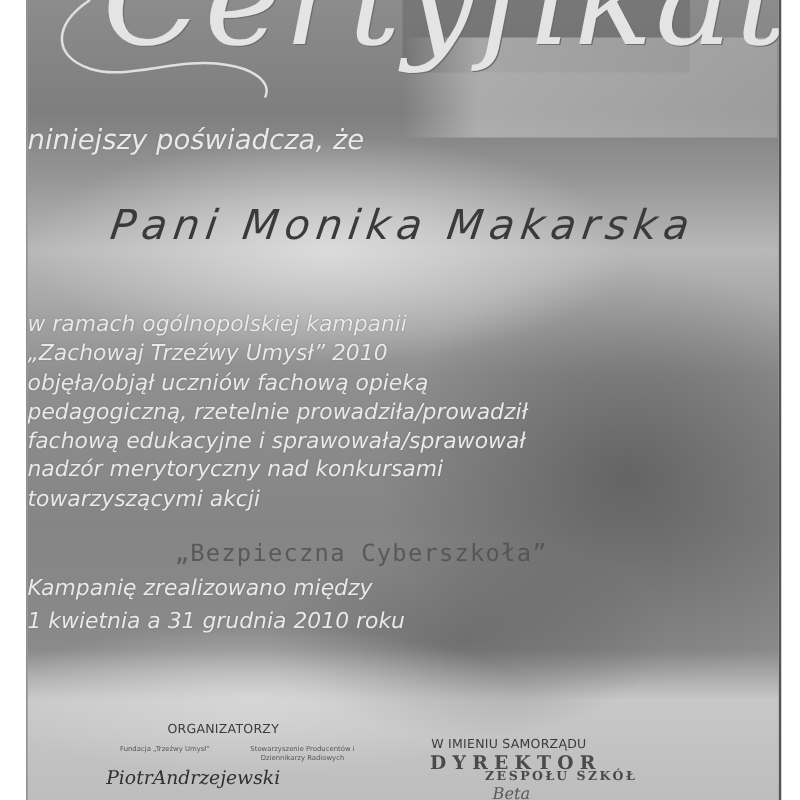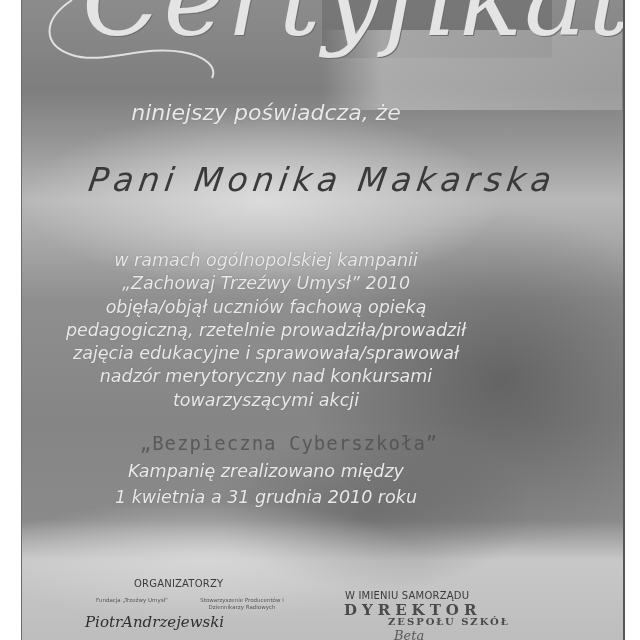--- a/index.html
+++ b/index.html
@@ -26,21 +26,21 @@
     .title {
       position:absolute; left:60px; top:-62px; width:540px; text-align:center;
       font-family:"DejaVu Serif", serif; font-style:italic; font-size:104px; color:#e4e4e4;
       letter-spacing:2px; text-shadow:1px 1px 0 #6d6d6d;
     }
     .swash {
       position:absolute; left:10px; top:0; width:200px; height:80px;
     }
     .serif-text {
       font-family:"DejaVu Sans", sans-serif; font-style:italic; color:#e9e9e9;
-      text-align:center; position:absolute; left:0; width:488px;
+      text-align:left; position:absolute; left:0; width:488px;
       text-shadow:0 0 1px #666;
     }
     .intro { top:100px; font-size:22px; }
     .handwritten {
       position:absolute; font-family:"DejaVu Sans", sans-serif; color:#3a3a3a;
       font-style:italic;
     }
     .name { top:160px; left:0; width:601px; text-align:center; font-size:33px; letter-spacing:5px; font-weight:normal; transform:skewX(-8deg); }
     .body-line { font-size:17.5px; line-height:23.3px; }
     .body-block { top:249px; }
@@ -90,21 +90,21 @@
 
   <div class="serif-text intro">niniejszy poświadcza, że</div>
 
   <div class="handwritten name">Pani Monika Makarska</div>
 
   <div class="serif-text body-line body-block">
     <div>w ramach ogólnopolskiej kampanii</div>
     <div>„Zachowaj Trzeźwy Umysł” 2010</div>
     <div>objęła/objął uczniów fachową opieką</div>
     <div>pedagogiczną, rzetelnie prowadziła/prowadził</div>
-    <div>zajęcia edukacyjne i sprawowała/sprawował</div>
+    <div>fachową edukacyjne i sprawowała/sprawował</div>
     <div>nadzór merytoryczny nad konkursami</div>
     <div>towarzyszącymi akcji</div>
   </div>
 
   <div class="project">„Bezpieczna Cyberszkoła”</div>
 
   <div class="serif-text date-block">
     <div>Kampanię zrealizowano między</div>
     <div>1 kwietnia a 31 grudnia 2010 roku</div>
   </div>

